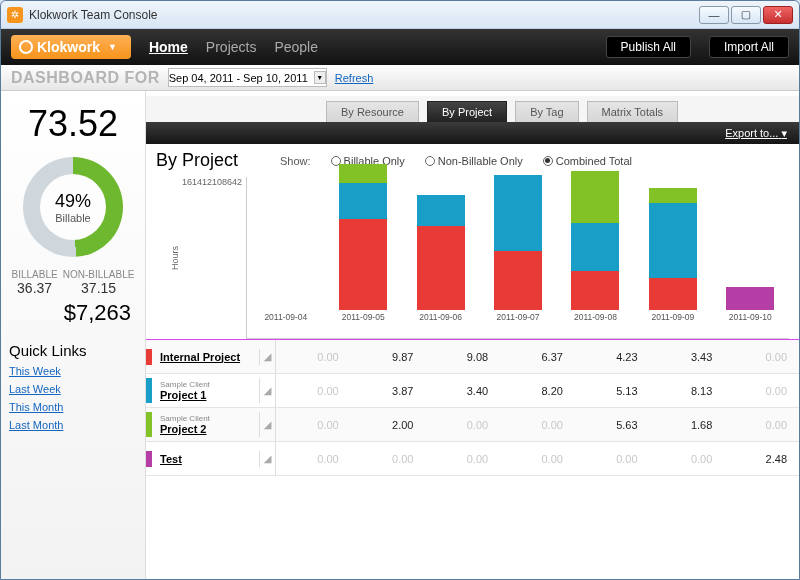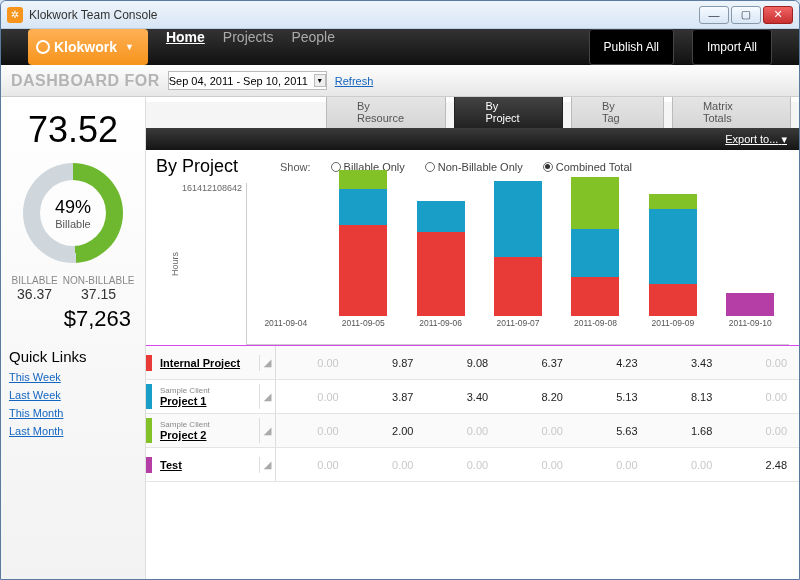--- a/index.html
+++ b/index.html
@@ -7,31 +7,31 @@
 
 
 .window { width: 800px; height: 580px; border: 1px solid #5a7aa0; border-radius: 6px 6px 0 0; background: #fff; display: flex; flex-direction: column; }
 .titlebar { height: 28px; background: linear-gradient(#eef4fb,#d8e6f5); display: flex; align-items: center; padding: 0 6px; font-size: 12px; color: #333; border-bottom: 1px solid #b9cde4; border-radius: 6px 6px 0 0; }
 .titlebar .tb-icon { width: 16px; height: 16px; margin-right: 6px; background: #f6941c; border-radius: 3px; display:flex;align-items:center;justify-content:center;color:#fff;font-size:10px; }
 .titlebar .spacer { flex: 1; }
 .win-btn { width: 30px; height: 18px; margin-left: 2px; border: 1px solid #89a; background: linear-gradient(#f6fbff,#d8e6f5); border-radius: 3px; display:flex;align-items:center;justify-content:center; font-size:11px; color:#334; }
 .win-btn.close { background: linear-gradient(#f16565,#c73030); color:#fff; border-color:#a02020; }
 
 
-.topnav { height: 36px; background: linear-gradient(#333,#111); display: flex; padding: 0 27px; gap: 18px; color: #aaa; font-size: 14px; }
+.topnav { height: 36px; background: linear-gradient(#333,#111); display: flex; align-items: center; padding: 0 10px; gap: 18px; color: #aaa; font-size: 14px; }
 .brand { background: linear-gradient(#ffb055,#f6941c); color:#fff; padding: 4px 14px 4px 8px; border-radius: 4px; font-weight:bold; display:flex; align-items:center; gap:4px; }
 .brand .gear { width:14px;height:14px;border:2px solid #fff;border-radius:50%; position:relative; }
 .brand .caret { font-size:9px; margin-left:4px; }
 .navitem { color:#aaa; cursor:pointer; }
 .navitem.active { color:#fff; font-weight:bold;text-decoration:underline; }
 .nav-spacer { flex:1; }
 .nav-btn { background:#000; border:1px solid #444; color:#fff; padding:3px 14px; font-size:12px; border-radius:3px; }
 
 
-.dashbar { height: 32px; background: linear-gradient(#fefefe,#e7e7e7); display:flex; align-items:center; padding: 0 10px; gap:8px; border-bottom:1px solid #ccc; }
+.dashbar { height: 26px; background: linear-gradient(#fefefe,#e7e7e7); display:flex; align-items:center; padding: 0 10px; gap:8px; border-bottom:1px solid #ccc; }
 .dashbar-title { color:#b4b4b4; font-size:16px; font-weight:600; letter-spacing:0.5px; }
 .daterange { font-size:11px; border:1px solid #bbb; padding:2px 0; background:#fff; display:flex; align-items:center; gap:6px; }
 .dropdown-arrow { font-size:8px; border:1px solid #bbb; padding:1px 3px; background:#eee; }
 .refresh-link { color:#1566c0; text-decoration:underline; font-size:11px; }
 
 
 .main { flex:1; display:flex; overflow:hidden; }
 .sidebar { width: 145px; background: linear-gradient(#fff,#f2f2f2); border-right:1px solid #ddd; padding:8px; display:flex; flex-direction:column; }
 .big-number { font-size:36px; font-weight:300; text-align:center; margin-top:4px; }
 .donut-wrap { display:flex; justify-content:center; margin:12px 0; position:relative; }
@@ -41,21 +41,21 @@
 .donut-lbl { font-size:11px; color:#555; }
 .kpi-row { display:flex; justify-content:space-around; font-size:10px; color:#888; text-align:center; }
 .kpi-row .v { font-size:14px; color:#333; }
 .money { font-size:22px; text-align:right; margin:4px 6px 10px; }
 .ql-title { font-size:15px; margin-top:6px; }
 .ql-link { color:#1566c0; text-decoration:underline; font-size:11px; display:block; margin-top:6px; }
 
 .content { flex:1; display:flex; flex-direction:column; overflow:hidden; }
 .panel-title { font-size:20px; font-weight:300; padding:8px 10px 4px; color:#333; }
 .tabs-bg { height:26px; background:#f5f5f5; display:flex; align-items:flex-end; padding-left:180px; position:relative; margin-top:-30px; }
-.tab { padding:4px 30px; font-size:11px; background:linear-gradient(#e5e5e5,#d6d6d6); border:1px solid #bbb; border-bottom:none; margin-right:8px; color:#555; }
+.tab { padding:4px 14px; font-size:11px; background:linear-gradient(#e5e5e5,#d6d6d6); border:1px solid #bbb; border-bottom:none; margin-right:8px; color:#555; }
 .tab.active { background:linear-gradient(#444,#222); color:#fff; border-color:#222; }
 
 .blackbar { height:22px; background:linear-gradient(#3a3a3a,#151515); display:flex; justify-content:flex-end; align-items:center; padding:0 12px; color:#fff; font-size:11px; }
 .blackbar a { color:#fff; text-decoration:underline; }
 
 .chart-head { display:flex; align-items:center; gap:12px; padding:6px 10px; }
 .chart-head h2 { font-size:18px; font-weight:300; }
 .show-lbl { font-size:11px; color:#555; margin-left:30px; }
 .radio { display:inline-flex; align-items:center; gap:3px; font-size:11px; color:#444; margin-left:8px; }
 .radio .o { width:10px;height:10px;border:1px solid #666;border-radius:50%;display:flex;align-items:center;justify-content:center; }

